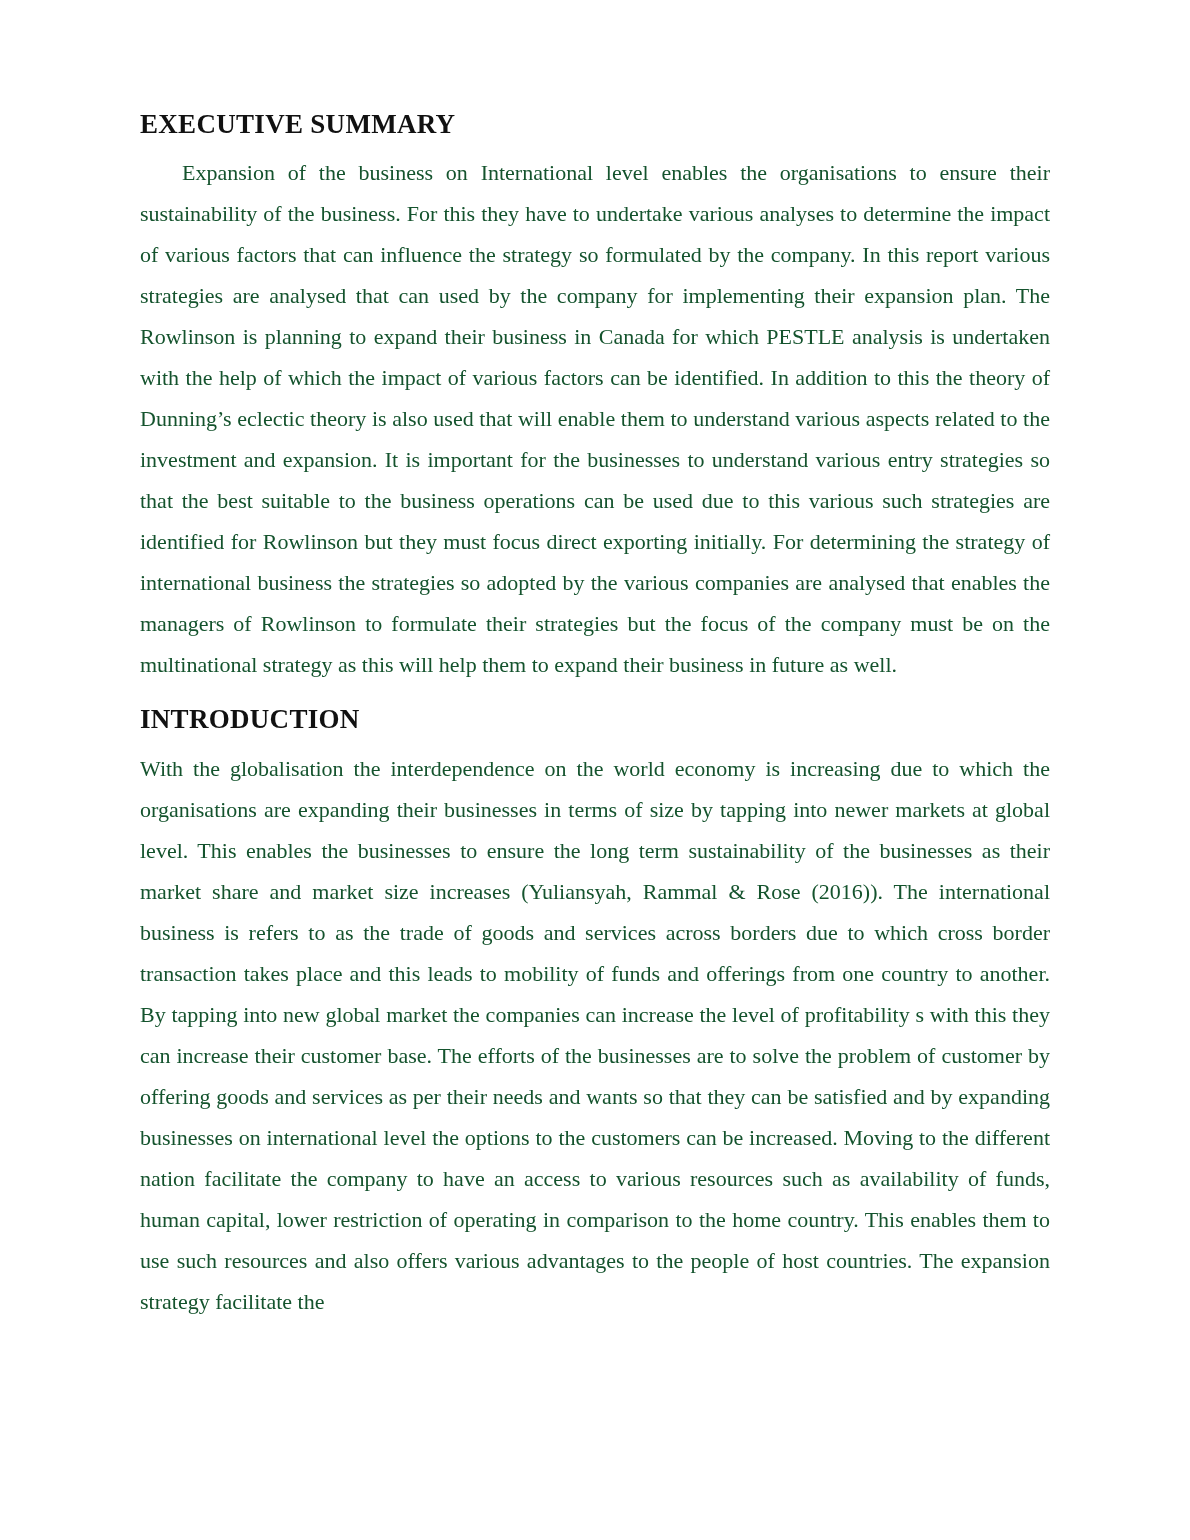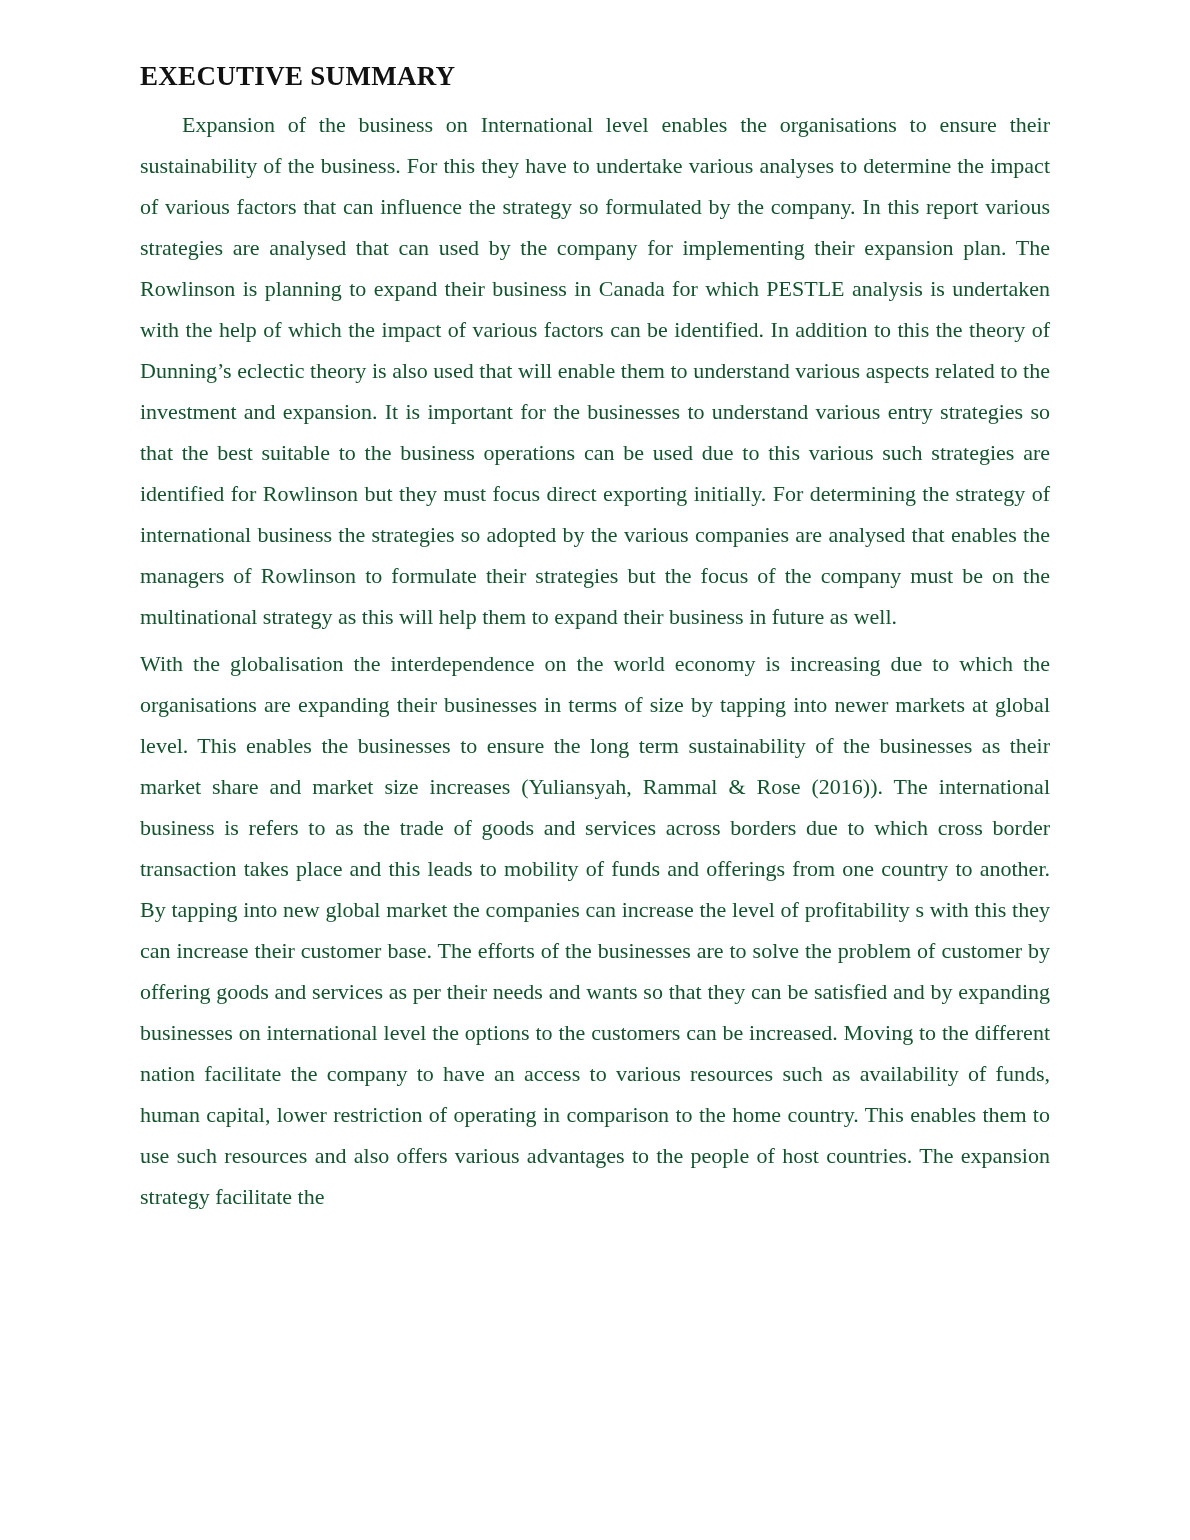--- a/index.html
+++ b/index.html
@@ -3,21 +3,21 @@
 <meta charset="utf-8">
 <style>
   * { margin: 0; padding: 0; box-sizing: border-box; }
   html, body { background: #ffffff; }
   .page {
     width: 1190px;
     height: 1540px;
     background: #ffffff;
     color: #161616;
     font-family: "Liberation Serif", "DejaVu Serif", serif;
-    padding: 60px 140px 0 140px;
+    padding: 108px 140px 0 140px;
     overflow: hidden;
     position: relative;
   }
   .section h2 {
     font-family: "Liberation Serif", "DejaVu Serif", serif;
     font-size: 27px;
     font-weight: bold;
     color: #111111;
     letter-spacing: 0.3px;
     margin: 0 0 12px 0;
@@ -41,16 +41,17 @@
 <body>
 
 <div class="page">
 
   <div class="section">
     <h2>EXECUTIVE SUMMARY</h2>
     <p class="first-line-indent">Expansion of the business on International level enables the organisations to ensure their sustainability of the business. For this they have to undertake various analyses to determine the impact of various factors that can influence the strategy so formulated by the company. In this report various strategies are analysed that can used by the company for implementing their expansion plan. The Rowlinson is planning to expand their business in Canada for which PESTLE analysis is undertaken with the help of which the impact of various factors can be identified. In addition to this the theory of Dunning’s eclectic theory is also used that will enable them to understand various aspects related to the investment and expansion. It is important for the businesses to understand various entry strategies so that the best suitable to the business operations can be used due to this various such strategies are identified for Rowlinson but they must focus direct exporting initially. For determining the strategy of international business the strategies so adopted by the various companies are analysed that enables the managers of Rowlinson to formulate their strategies but the focus of the company must be on the multinational strategy as this will help them to expand their business in future as well.</p>
   </div>
 
   <div class="section">
+    <h2>INTRODUCTION</h2>
     <p>With the globalisation the interdependence on the world economy is increasing due to which the organisations are expanding their businesses in terms of size by tapping into newer markets at global level. This enables the businesses to ensure the long term sustainability of the businesses as their market share and market size increases (Yuliansyah, Rammal &amp; Rose (2016)). The international business is refers to as the trade of goods and services across borders due to which cross border transaction takes place and this leads to mobility of funds and offerings from one country to another. By tapping into new global market the companies can increase the level of profitability s with this they can increase their customer base. The efforts of the businesses are to solve the problem of customer by offering goods and services as per their needs and wants so that they can be satisfied and by expanding businesses on international level the options to the customers can be increased. Moving to the different nation facilitate the company to have an access to various resources such as availability of funds, human capital, lower restriction of operating in comparison to the home country. This enables them to use such resources and also offers various advantages to the people of host countries. The expansion strategy facilitate the</p>
   </div>
 
 </div>
 
 </body></html>

